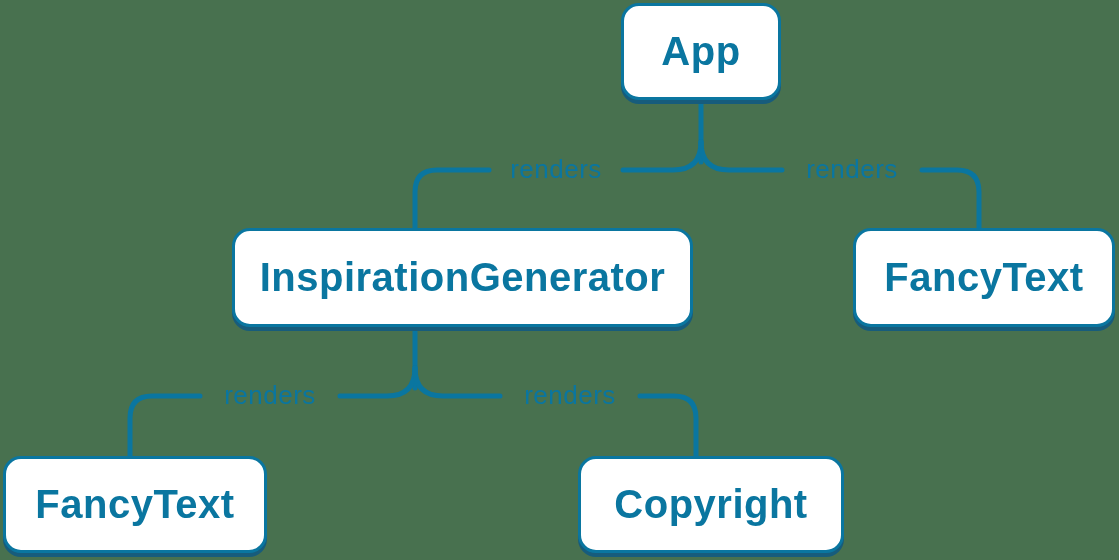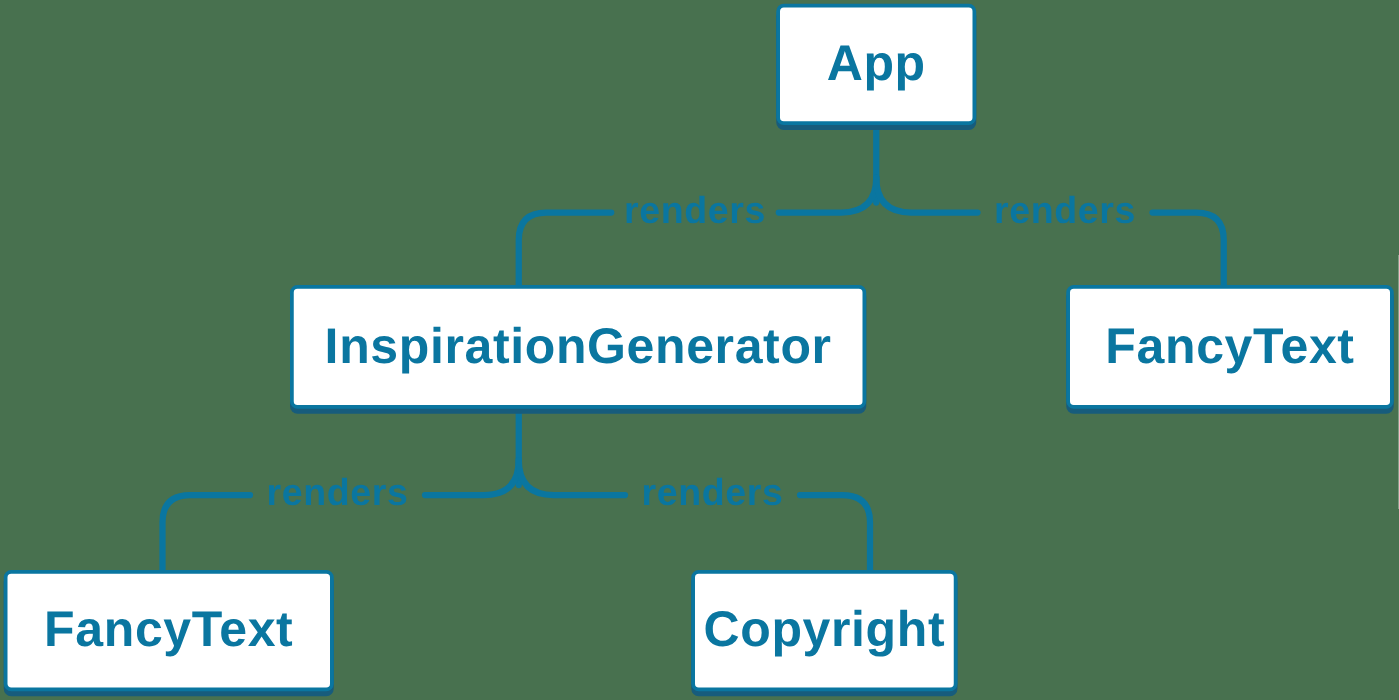--- a/index.html
+++ b/index.html
@@ -32,39 +32,39 @@
   svg.edges path {
     fill: none;
     stroke: var(--accent);
     stroke-width: 5;
     stroke-linecap: round;
   }
   .node {
     position: absolute;
     background: var(--node-fill);
     border: 3px solid var(--accent);
-    border-radius: 6px;
+    border-radius: 18px;
     box-shadow: 0 4px 0 var(--shadow);
     display: flex;
     align-items: center;
     justify-content: center;
   }
   .node .node-label {
     color: var(--accent);
     font-size: 40px;
     font-weight: 600;
     letter-spacing: 0.5px;
     white-space: nowrap;
   }
   .edge-label {
     position: absolute;
     transform: translate(-50%, -50%);
     color: var(--accent);
-    font-size: 30px;
-    font-weight: 700;
+    font-size: 26px;
+    font-weight: 400;
     letter-spacing: 0.5px;
     white-space: nowrap;
   }
 </style>
 </head>
 <body>
 
 <div class="canvas">
 
   <svg class="edges" viewBox="0 0 1119 560" aria-hidden="true">
@@ -91,21 +91,21 @@
   </div>
 
   <div class="node" style="left:853px; top:228px; width:262px; height:99px;">
     <span class="node-label">FancyText</span>
   </div>
 
   <div class="node" style="left:3px; top:456px; width:264px; height:97px;">
     <span class="node-label">FancyText</span>
   </div>
 
-  <div class="node" style="left:553px; top:456px; width:213px; height:97px;">
+  <div class="node" style="left:578px; top:456px; width:266px; height:97px;">
     <span class="node-label">Copyright</span>
   </div>
 
   <div class="edge-label" style="left:556px; top:169px;">renders</div>
 
   <div class="edge-label" style="left:852px; top:169px;">renders</div>
 
   <div class="edge-label" style="left:270px; top:395px;">renders</div>
 
   <div class="edge-label" style="left:570px; top:395px;">renders</div>

